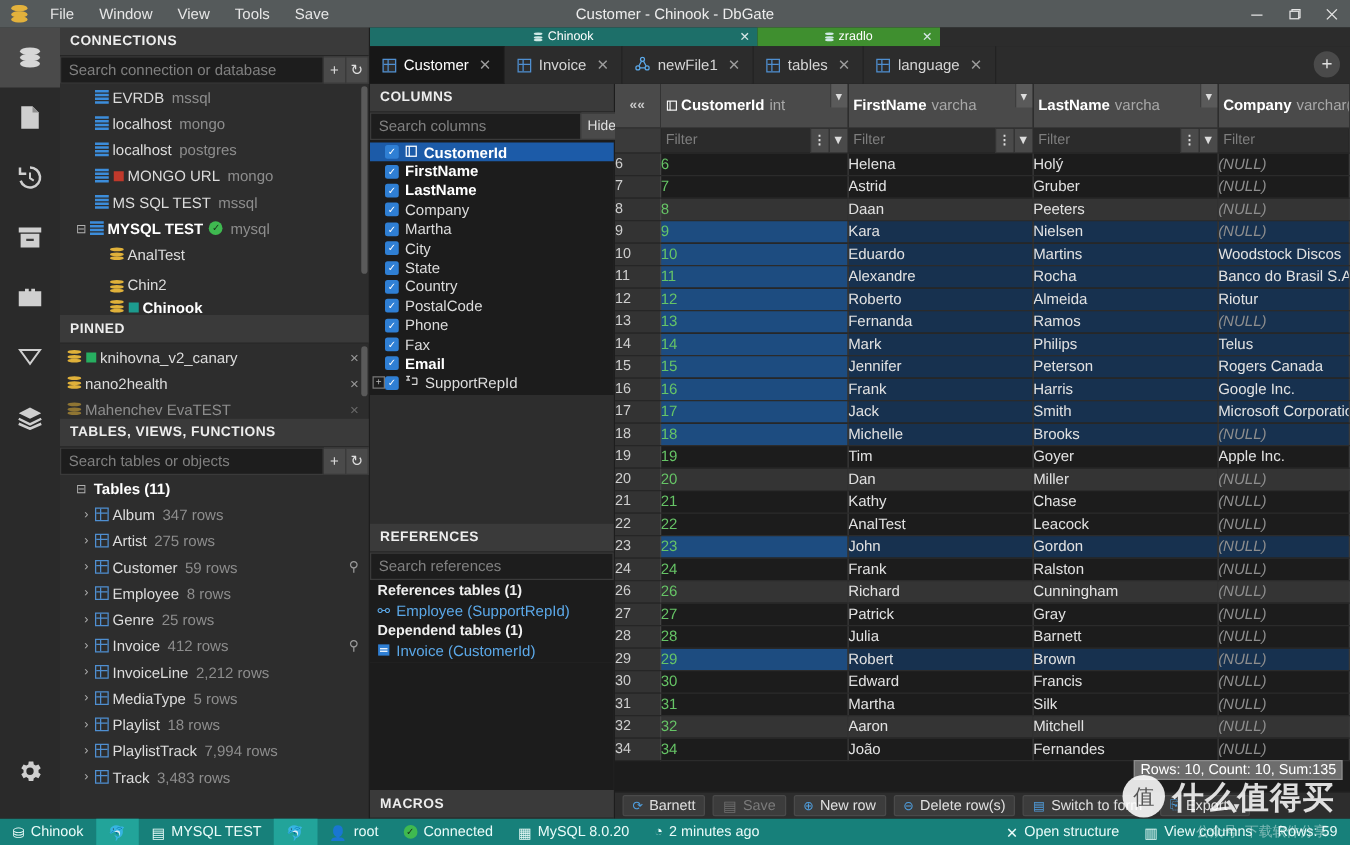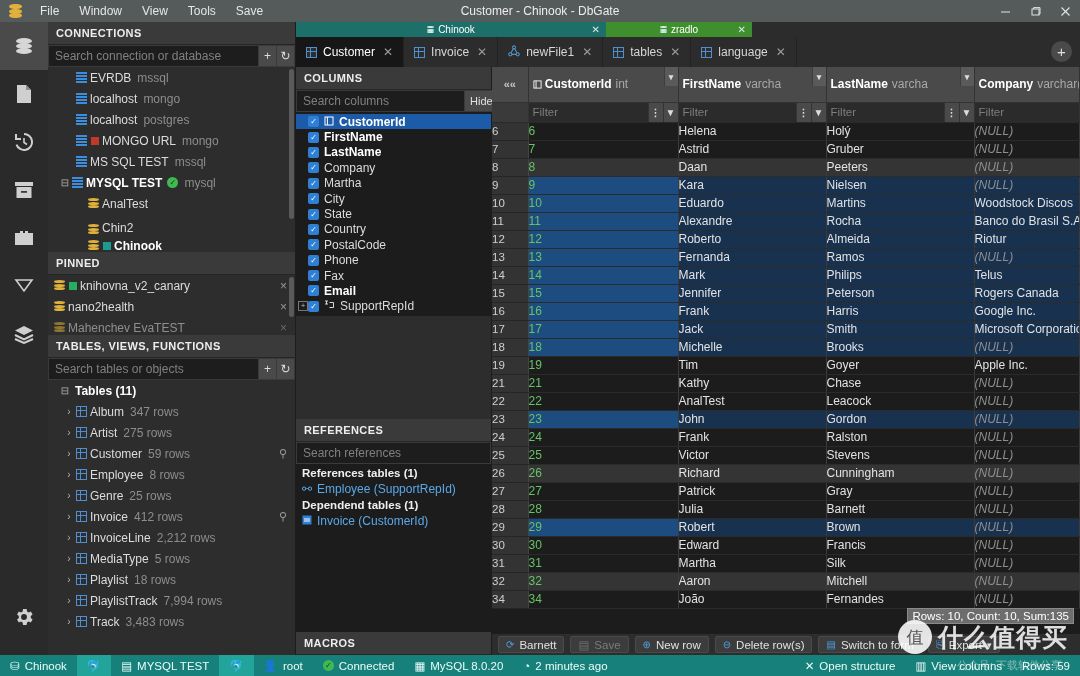--- a/index.html
+++ b/index.html
@@ -791,20 +791,27 @@
                     <td class="dcell ">Brooks</td>
                     <td class="dcell "><span class="null">(NULL)</span></td>
                   </tr>
                   <tr class="odd">
                     <td class="rnum">19</td>
                     <td class="dcell idc">19</td>
                     <td class="dcell ">Tim</td>
                     <td class="dcell ">Goyer</td>
                     <td class="dcell ">Apple Inc.</td>
                   </tr>
+                  <tr class="even">
+                    <td class="rnum">20</td>
+                    <td class="dcell idc">20</td>
+                    <td class="dcell ">Dan</td>
+                    <td class="dcell ">Miller</td>
+                    <td class="dcell "><span class="null">(NULL)</span></td>
+                  </tr>
                   <tr class="odd">
                     <td class="rnum">21</td>
                     <td class="dcell idc">21</td>
                     <td class="dcell ">Kathy</td>
                     <td class="dcell ">Chase</td>
                     <td class="dcell "><span class="null">(NULL)</span></td>
                   </tr>
                   <tr class="odd">
                     <td class="rnum">22</td>
                     <td class="dcell idc">22</td>
@@ -819,27 +826,20 @@
                     <td class="dcell ">Gordon</td>
                     <td class="dcell "><span class="null">(NULL)</span></td>
                   </tr>
                   <tr class="odd">
                     <td class="rnum">24</td>
                     <td class="dcell idc">24</td>
                     <td class="dcell ">Frank</td>
                     <td class="dcell ">Ralston</td>
                     <td class="dcell "><span class="null">(NULL)</span></td>
                   </tr>
-                  <tr class="odd">
-                    <td class="rnum">25</td>
-                    <td class="dcell idc">25</td>
-                    <td class="dcell ">Victor</td>
-                    <td class="dcell ">Stevens</td>
-                    <td class="dcell "><span class="null">(NULL)</span></td>
-                  </tr>
                   <tr class="even">
                     <td class="rnum">26</td>
                     <td class="dcell idc">26</td>
                     <td class="dcell ">Richard</td>
                     <td class="dcell ">Cunningham</td>
                     <td class="dcell "><span class="null">(NULL)</span></td>
                   </tr>
                   <tr class="odd">
                     <td class="rnum">27</td>
                     <td class="dcell idc">27</td>

